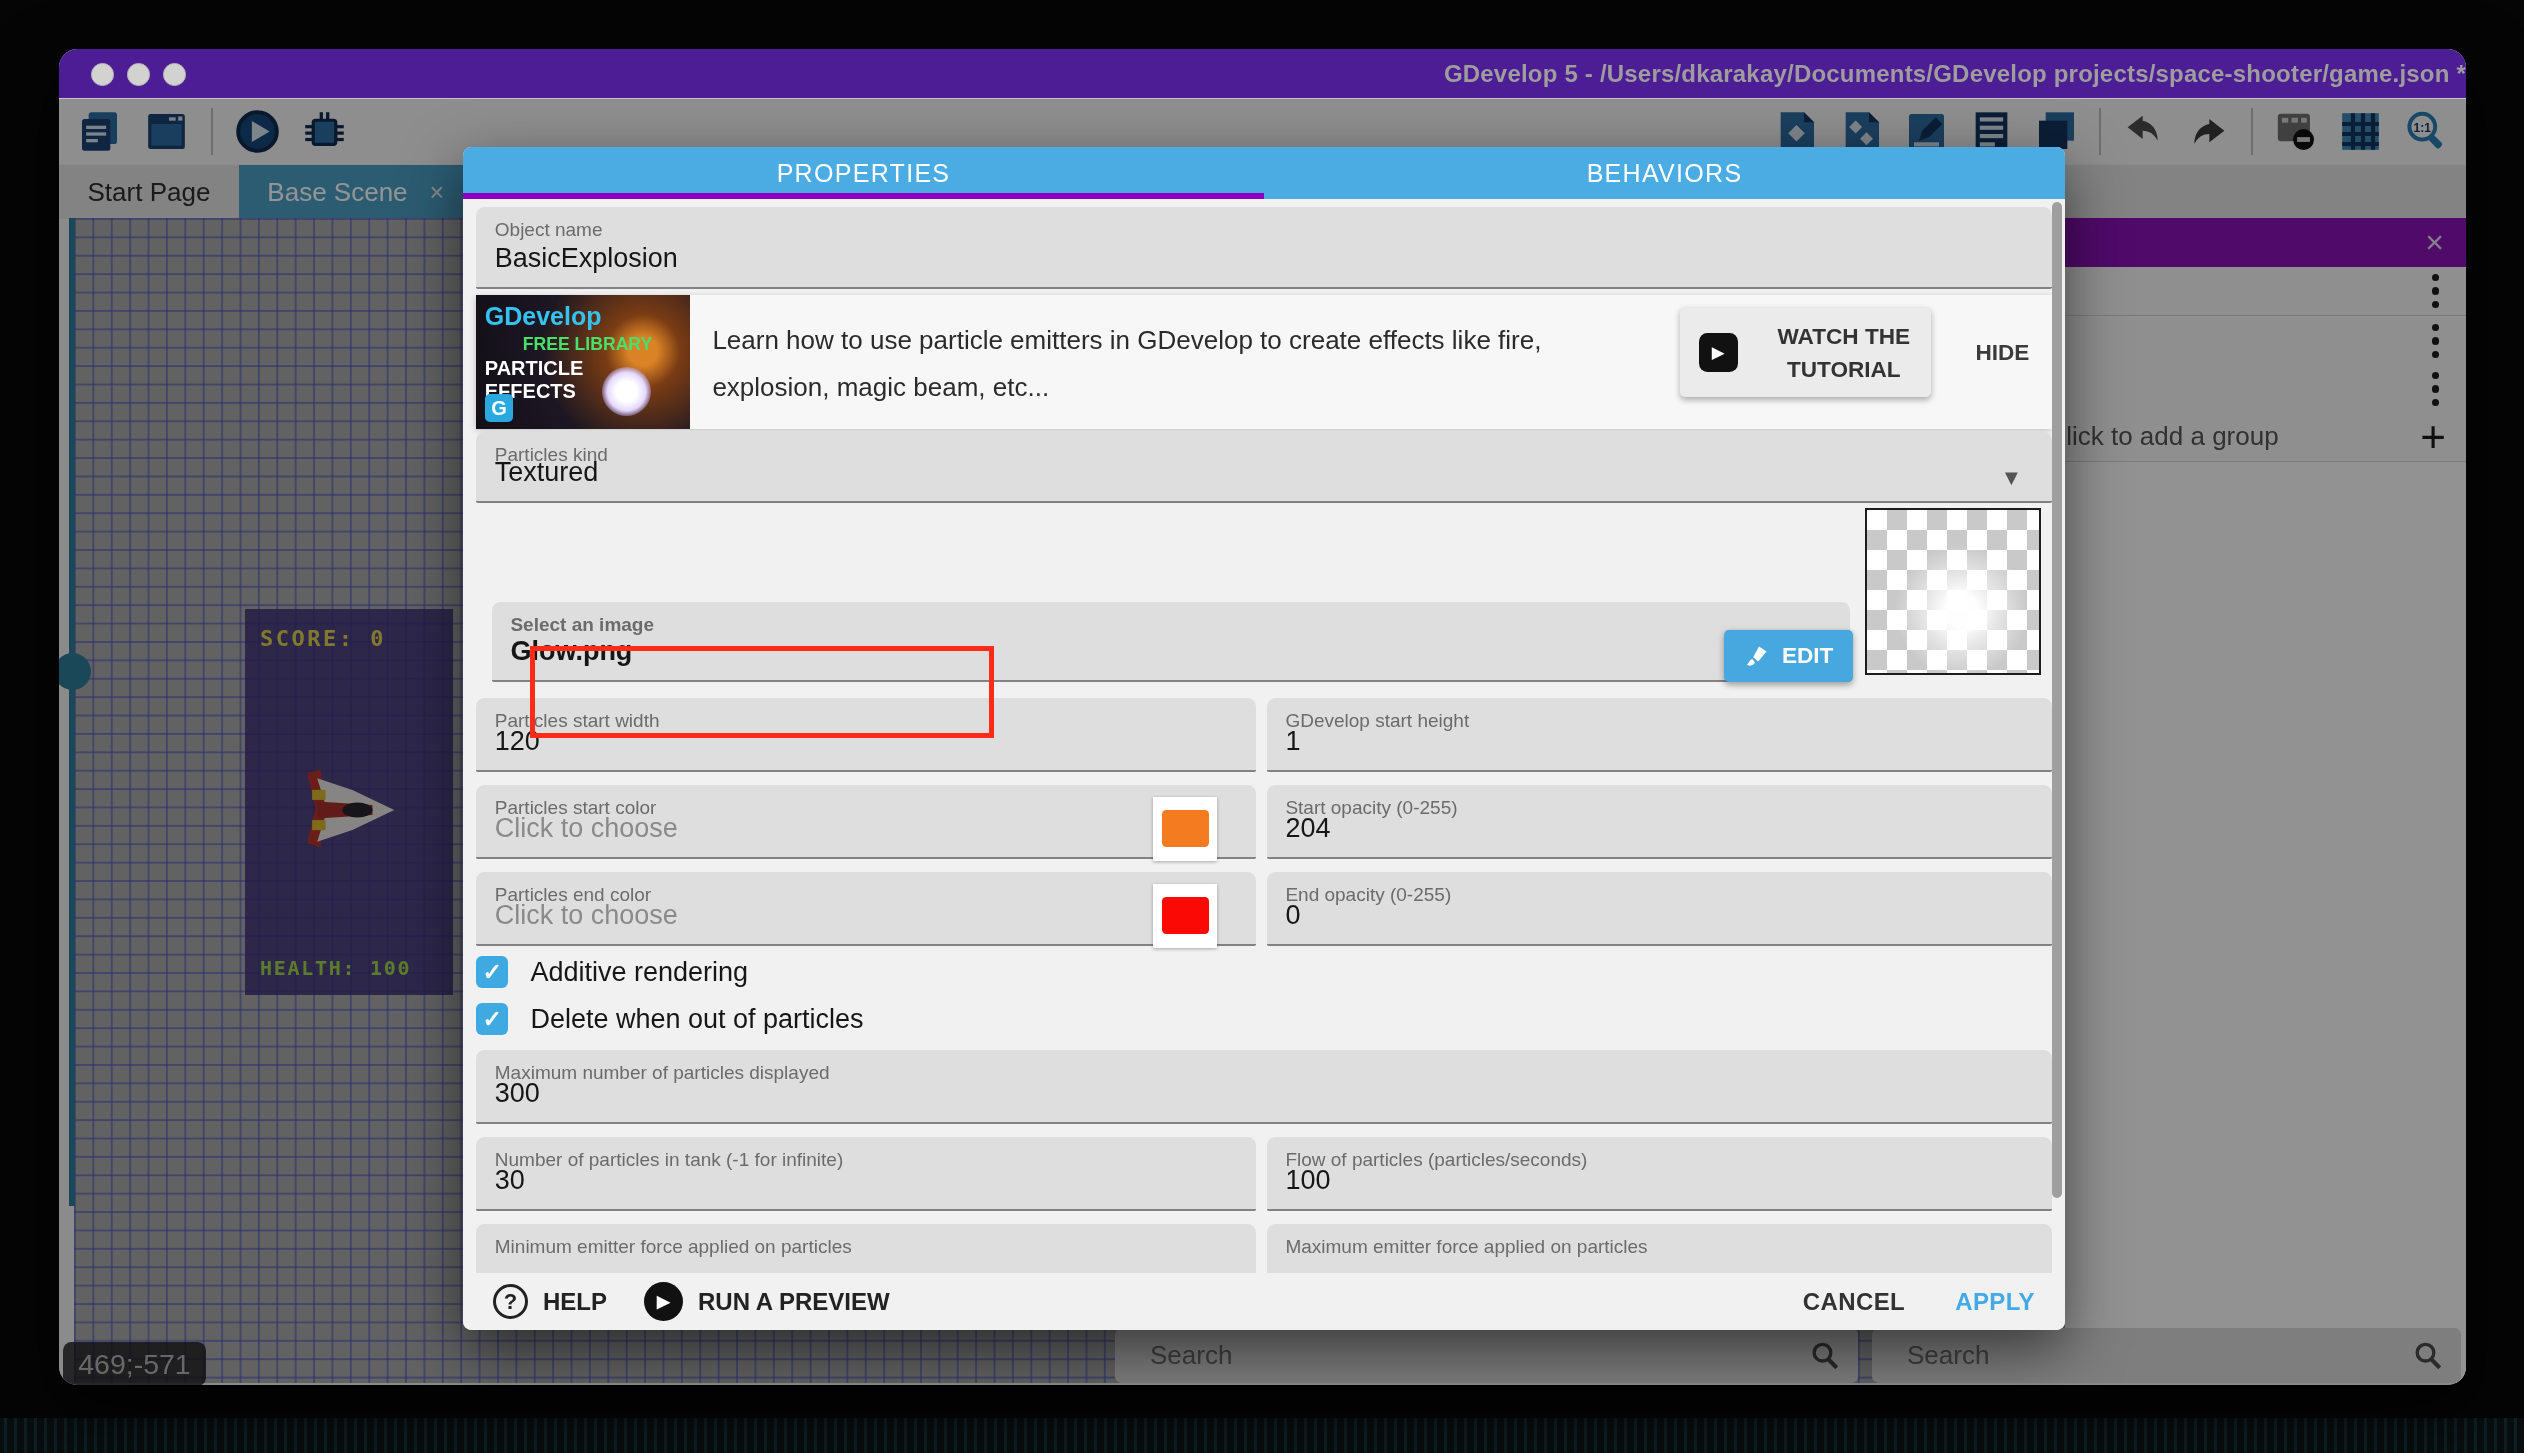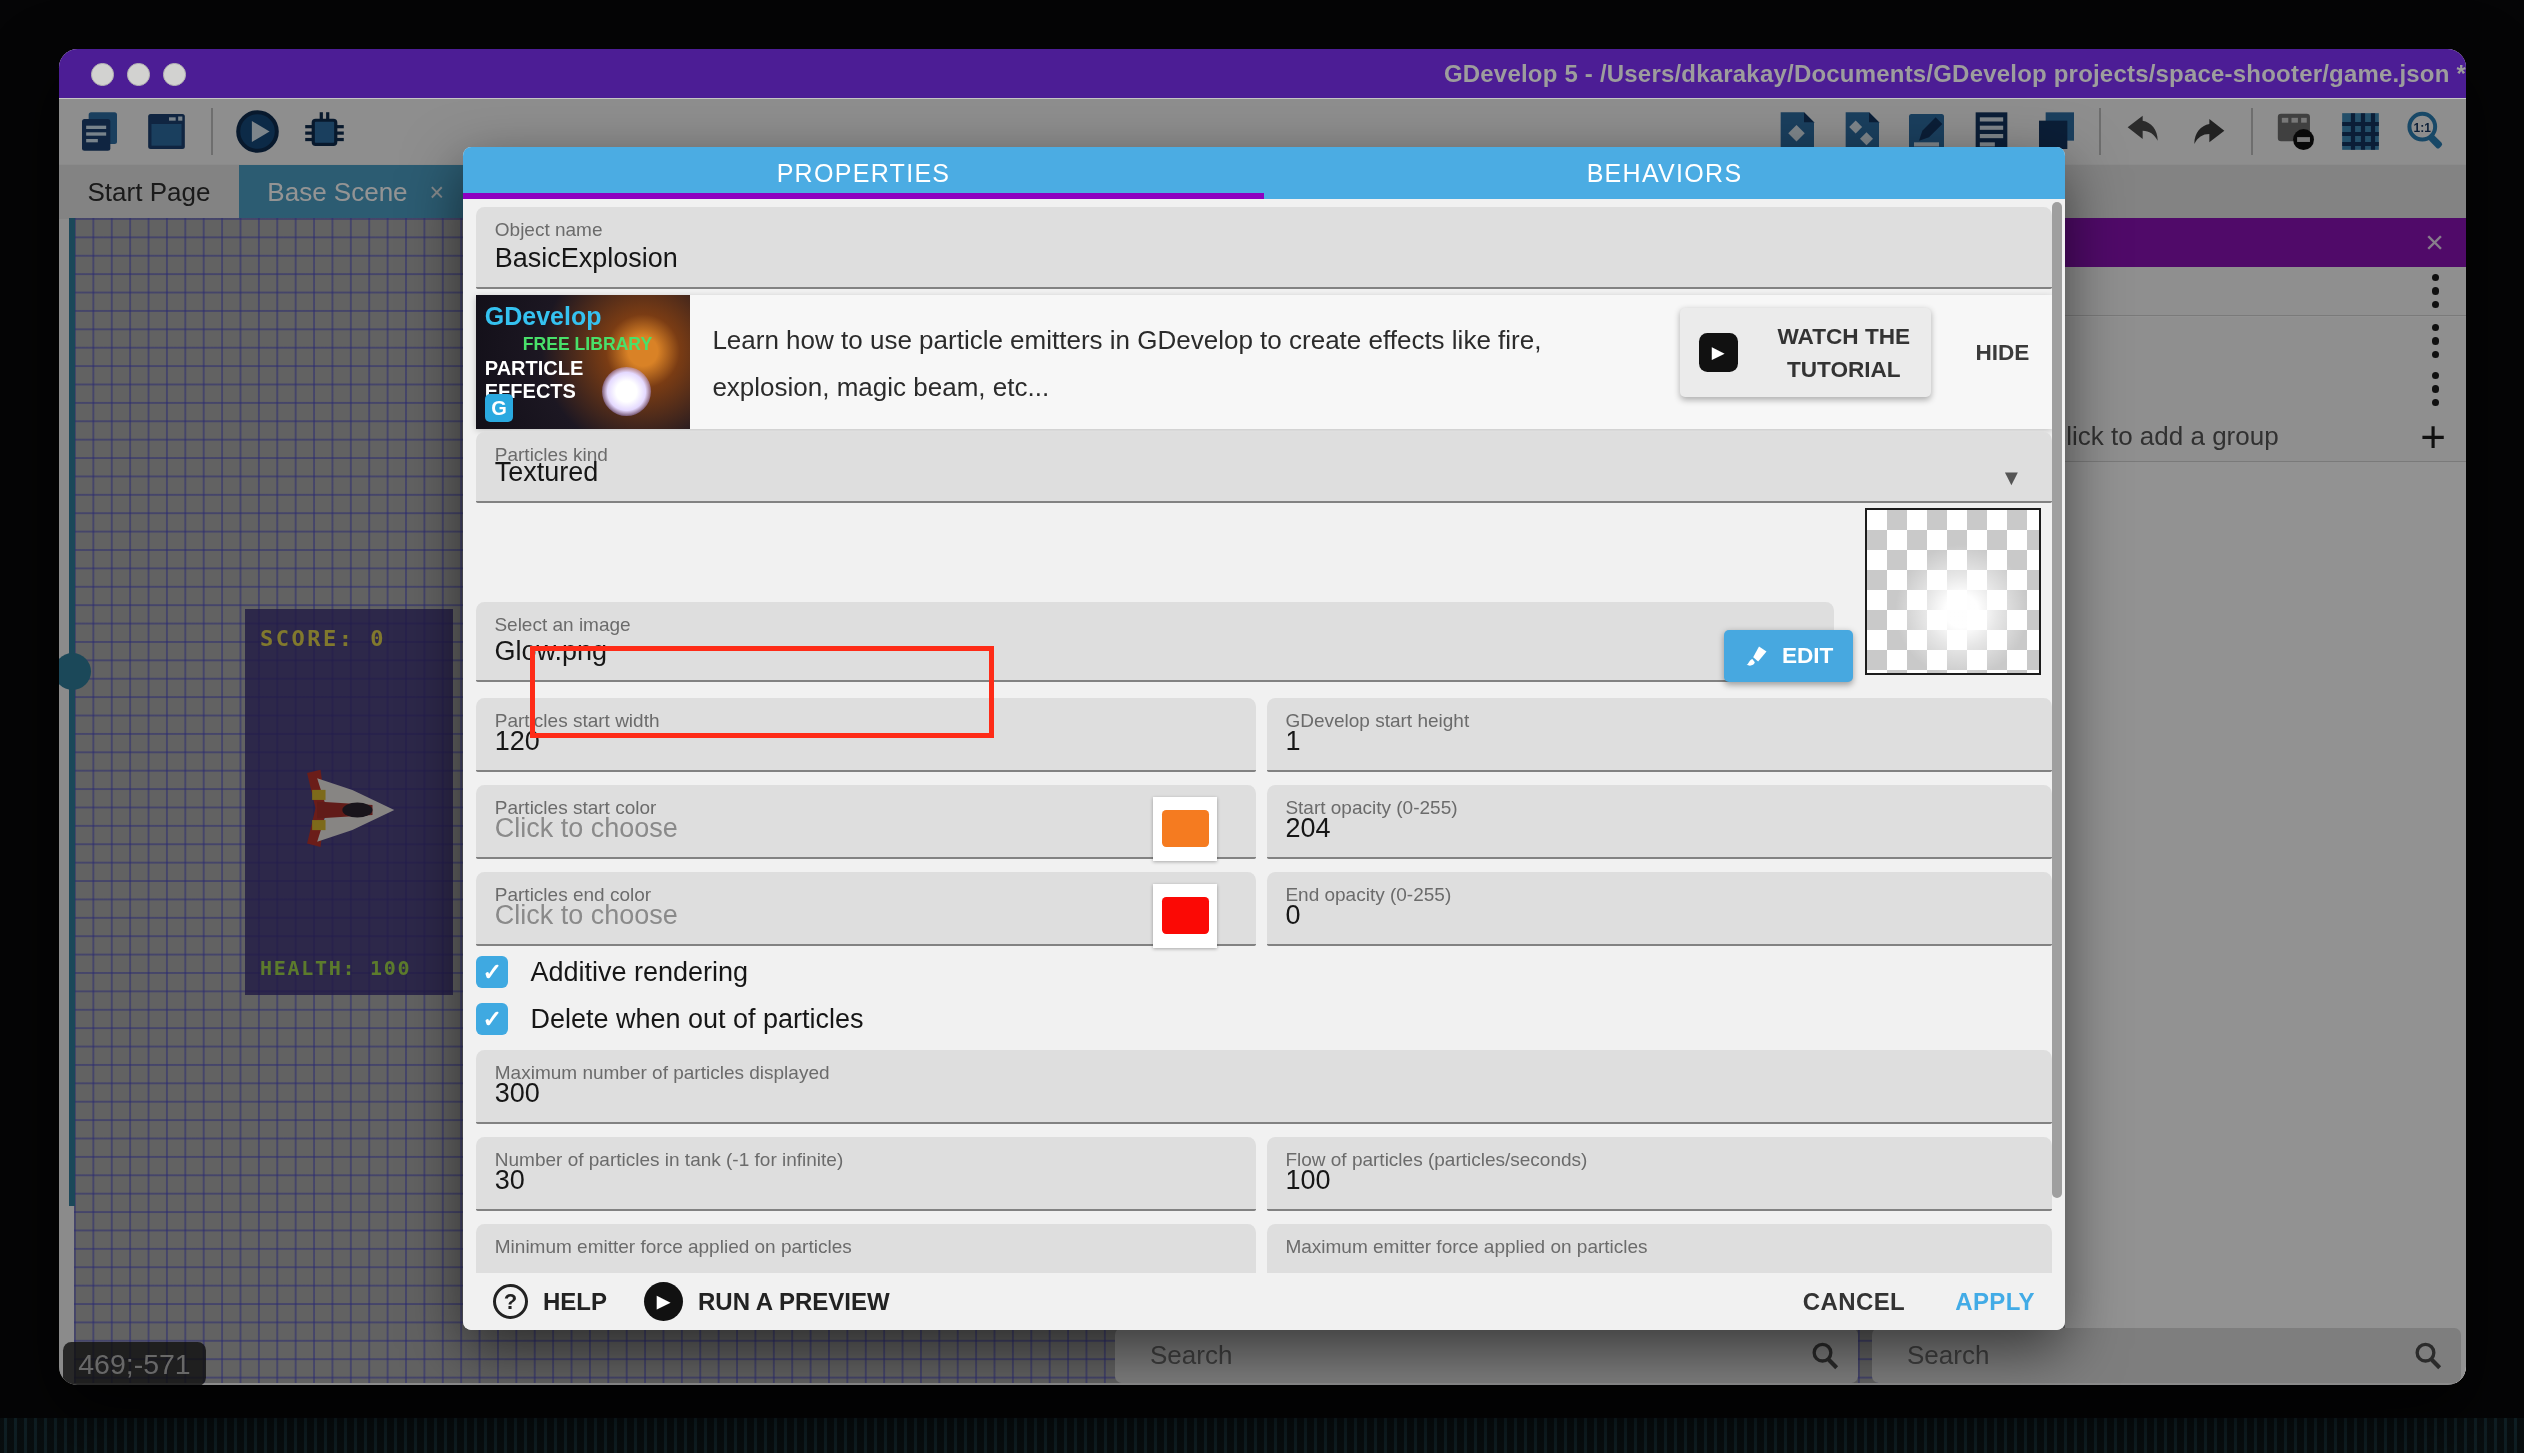--- a/index.html
+++ b/index.html
@@ -392,21 +392,21 @@
       </div>
 
       <div class="field" style="left:13.4px; top:285px; width:1576px; height:71px;">
         <div class="flabel">Particles kind</div>
         <div class="fvalue">Textured</div>
         <div class="dd-arrow">▼</div>
       </div>
 
       <div id="preview-box"></div>
 
-      <div class="field" style="left:13px; top:455px; width:1358px; height:80px;">
+      <div class="field" style="left:29px; top:455px; width:1358px; height:80px;font-weight:bold;">
         <div class="flabel">Select an image</div>
         <div class="fvalue">Glow.png</div>
       </div>
       <div id="edit-btn">
         <svg width="25" height="25" viewBox="0 0 30 30">
             <path d="M18 3l9 6-10 12-6-5z" fill="#fff"></path>
             <path d="M10 18c-4 1-4 6-7 7 4 2 9 1 10-3z" fill="#fff"></path>
           </svg>
         <span>EDIT</span>
       </div>

